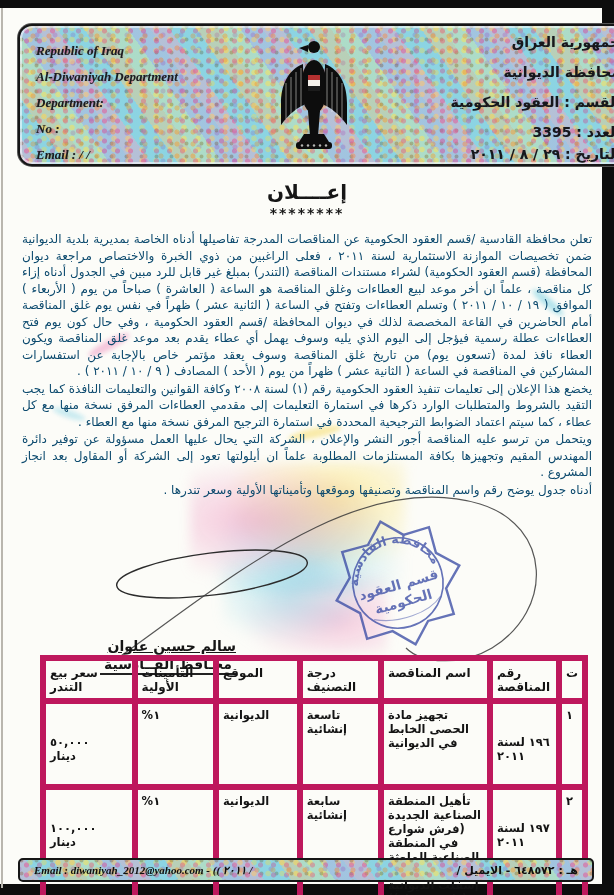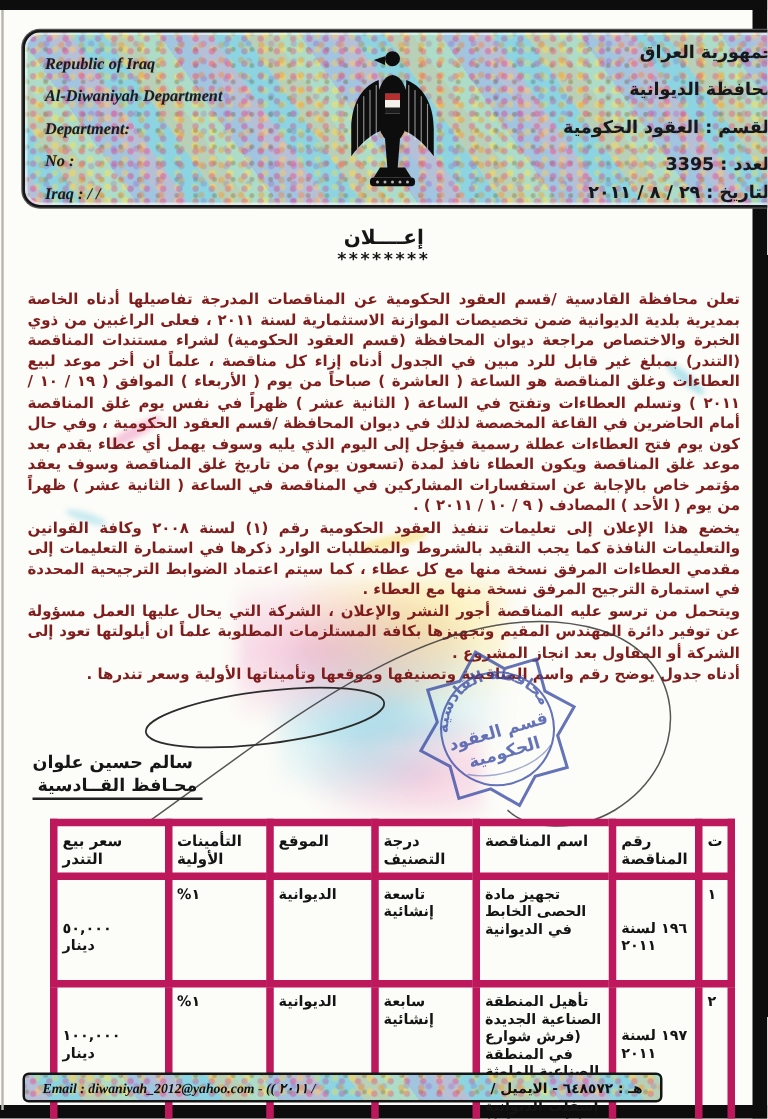--- a/index.html
+++ b/index.html
@@ -48,33 +48,33 @@
     position:absolute; right:16px; top:8px; width:190px; direction:rtl;
     font-weight:bold; font-size:14px; color:#17171c; text-align:right;
     text-shadow:0 0 1px rgba(0,0,0,.2);
   }
   .hdr-ar div{margin-bottom:6px;}
   .hdr-ar .gap{margin-bottom:14px;}
   .emblem{position:absolute; left:254px; top:6px; width:80px; height:126px;}
 
   
   .title-wrap{position:absolute; left:0; top:180px; width:614px; text-align:center;}
-  .title{font-size:16px; font-weight:bold; letter-spacing:1px;}
+  .title{font-size:20px; font-weight:bold; letter-spacing:1px;}
   .stars{font-size:14px; font-weight:bold; letter-spacing:2px; margin-top:1px;}
 
   
   .body-text{
     position:absolute; right:22px; top:231px; width:570px; direction:rtl;
-    font-size:12px; font-weight:bold; line-height:16.5px;
-    text-align:justify; color:#7f1d1d;
+    font-size:12px; font-weight:normal; line-height:16.5px;
+    text-align:justify; color:#0c4a6e;
   }
   .body-text p{margin:0 0 1px 0;}
 
   
-  .sig-block{position:absolute; left:26px; top:602px; width:210px; text-align:left; direction:rtl;}
+  .sig-block{position:absolute; left:26px; top:638px; width:210px; text-align:right; direction:rtl;text-decoration:underline;}
   .sig-name{font-size:14px; font-weight:bold;}
   .sig-role{font-size:14px; font-weight:bold; border-bottom:2px solid #222; display:inline-block; padding:0 4px 1px;}
   .flourish{position:absolute; left:60px; top:452px; width:520px; height:235px; pointer-events:none;}
 
   
   .stamp{
     position:absolute; left:332px; top:516px; width:132px; height:134px;
     color:#3b4da6; opacity:.78; transform:rotate(-16deg);
   }
 
@@ -106,21 +106,21 @@
   }
   .tender-table th{font-size:12px; padding-top:5px;}
   .row-h{height:34px;}
   .row-1{height:86px;}
   .row-2{height:112px;}
   .wrap-narrow span{display:inline-block; max-width:58px;margin-top:27px;}
   .name-cell{text-align:center; padding:6px 6px;}
 
   
   .footer-band{
-    position:absolute; left:18px; top:858px; width:512px; height:24px;
+    position:absolute; left:18px; top:858px; width:576px; height:24px;
     border:2px solid #161616; border-radius:5px;
     display:flex; align-items:center; justify-content:space-between;
     padding:0 14px; box-sizing:border-box;
     font-size:11px; font-weight:bold; color:#101010;
   }
   .footer-email{font-family:"Liberation Serif",serif; font-style:italic; direction:ltr;}
   .footer-phone{direction:rtl;}
 </style>
 </head>
 <body>
@@ -131,21 +131,21 @@
   <div class="edge edge-right"></div>
   <div class="edge edge-bottom"></div>
   <div class="edge edge-left"></div>
 
   <div class="header-box guilloche">
     <div class="hdr-en">
       <div>Republic of Iraq</div>
       <div>Al-Diwaniyah Department</div>
       <div>Department:</div>
       <div>No :</div>
-      <div>Iraq :        /         /</div>
+      <div>Email :        /         /</div>
     </div>
 
     <div class="emblem">
       <svg viewBox="0 0 80 120" width="80" height="126">
         <g fill="#0d0d0d">
           <circle cx="40" cy="12" r="6"></circle>
           <path d="M34,10 L25,13 L34,17 Z"></path>
           <ellipse cx="40" cy="52" rx="13" ry="27"></ellipse>
           <path d="M29,29 C13,35 7,52 7,68 L7,90 C15,79 24,72 30,70 Z"></path>
           <path d="M51,29 C67,35 73,52 73,68 L73,90 C65,79 56,72 50,70 Z"></path>

